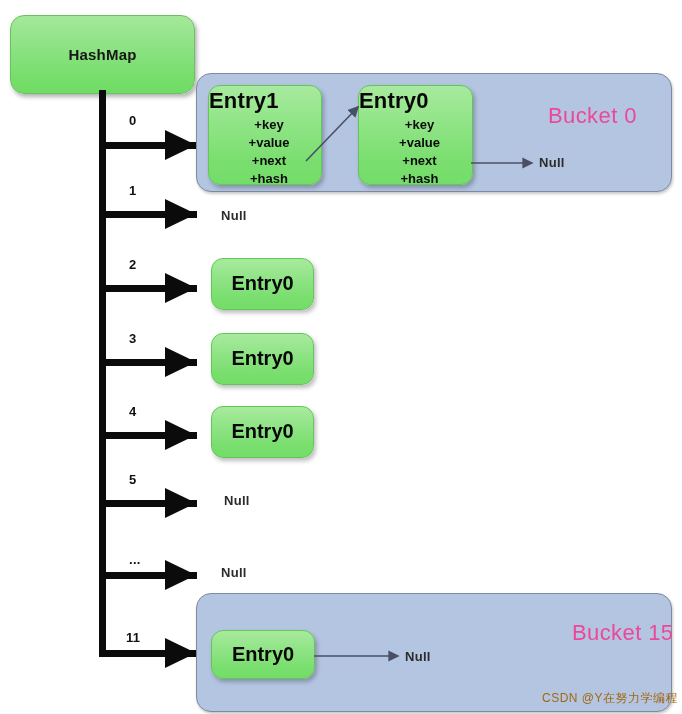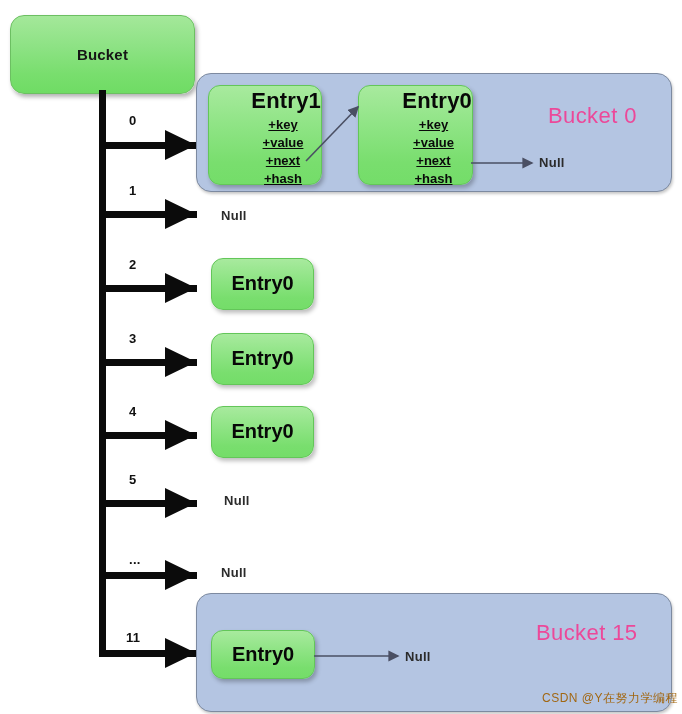--- a/index.html
+++ b/index.html
@@ -100,48 +100,47 @@
   .entry {
     position: absolute;
     border-radius: 12px;
     background: linear-gradient(to bottom, #a8ea9e 0%, #8fe485 40%, #79de6e 78%, #74dd69 100%);
     border: 1px solid #63c659;
     box-shadow: 2px 3px 4px rgba(0,0,0,0.26);
   }
   .entry-title {
     position: absolute;
     width: 100%;
-    text-align: right;
+    text-align: left;
     font-size: 22px;
     font-weight: bold;
     color: #080808;
     letter-spacing: 0.2px;
   }
   .entry-simple-title {
     position: absolute;
     width: 100%;
     top: 50%;
     transform: translateY(-52%);
     text-align: center;
     font-size: 20px;
     font-weight: bold;
     color: #080808;
   }
   .entry-fields {
     position: absolute;
-    left: 14px;
+    left: 0;
     width: 100%;
     text-align: center;
     font-size: 13px;
     font-weight: bold;
     color: #0a0a0a;
     line-height: 18px;
     padding-left: 8px;
     box-sizing: border-box;
-    text-decoration: underline;
   }
 
   
   .thin-arrow-svg {
     position: absolute;
     overflow: visible;
   }
 
   
   .watermark {
@@ -152,21 +151,21 @@
     letter-spacing: 0.5px;
     white-space: nowrap;
   }
 </style>
 </head>
 <body>
 
 <div id="canvas">
 
   <div class="hashmap-box">
-    <span class="hashmap-label">Bucket</span>
+    <span class="hashmap-label">HashMap</span>
   </div>
 
   <div class="trunk"></div>
 
   <div class="branch" style="top:142px; width:98px;"></div>
   <div class="arrowhead" style="left:165px; top:130px;"></div>
   <div class="index-label" style="left:129px; top:113px;">0</div>
 
   <div class="branch" style="top:211px; width:98px;"></div>
   <div class="arrowhead" style="left:165px; top:199px;"></div>
@@ -247,21 +246,21 @@
 
   <div class="entry" style="left:211px; top:333px; width:101px; height:50px;">
     <div class="entry-simple-title">Entry0</div>
   </div>
 
   <div class="entry" style="left:211px; top:406px; width:101px; height:50px;">
     <div class="entry-simple-title">Entry0</div>
   </div>
 
   <div class="bucket" style="left:196px; top:593px; width:474px; height:117px;"></div>
-  <div class="bucket-title" style="left:536px; top:620px;">Bucket 15</div>
+  <div class="bucket-title" style="left:572px; top:620px;">Bucket 15</div>
 
   <div class="entry" style="left:211px; top:630px; width:102px; height:47px;">
     <div class="entry-simple-title">Entry0</div>
   </div>
 
   <svg class="thin-arrow-svg" style="left:313px; top:648px;" width="92" height="16" viewBox="0 0 92 16">
     <defs>
       <marker id="ah-dark3" markerWidth="7" markerHeight="7" refX="6" refY="3.5" orient="auto">
         <polygon points="0 0, 7 3.5, 0 7" fill="#4a4f63"></polygon>
       </marker>

